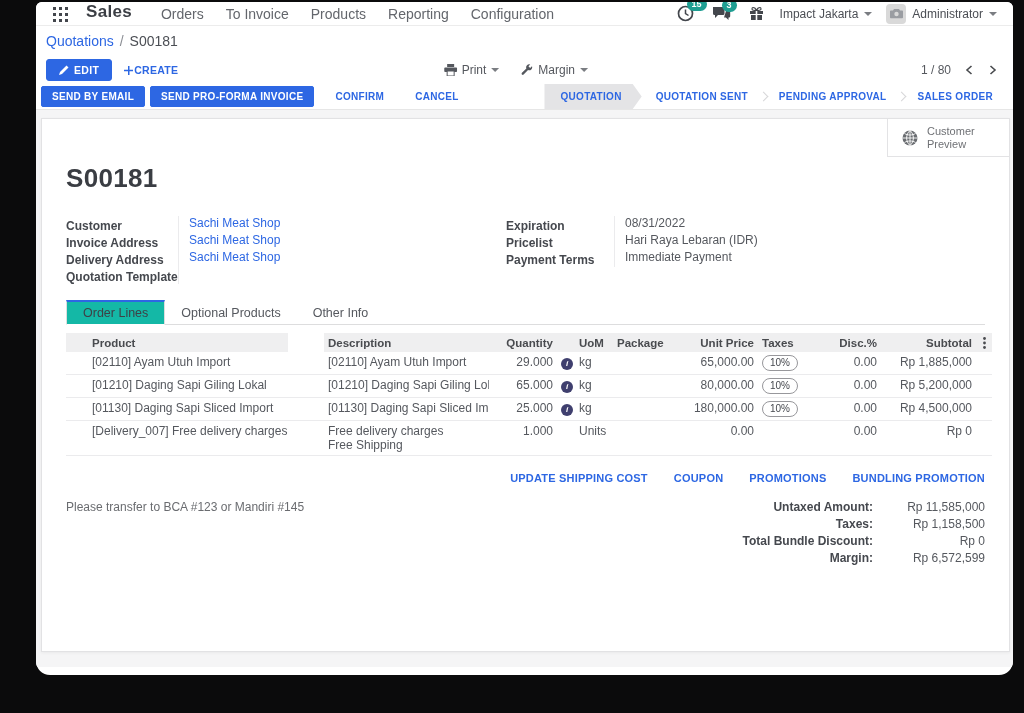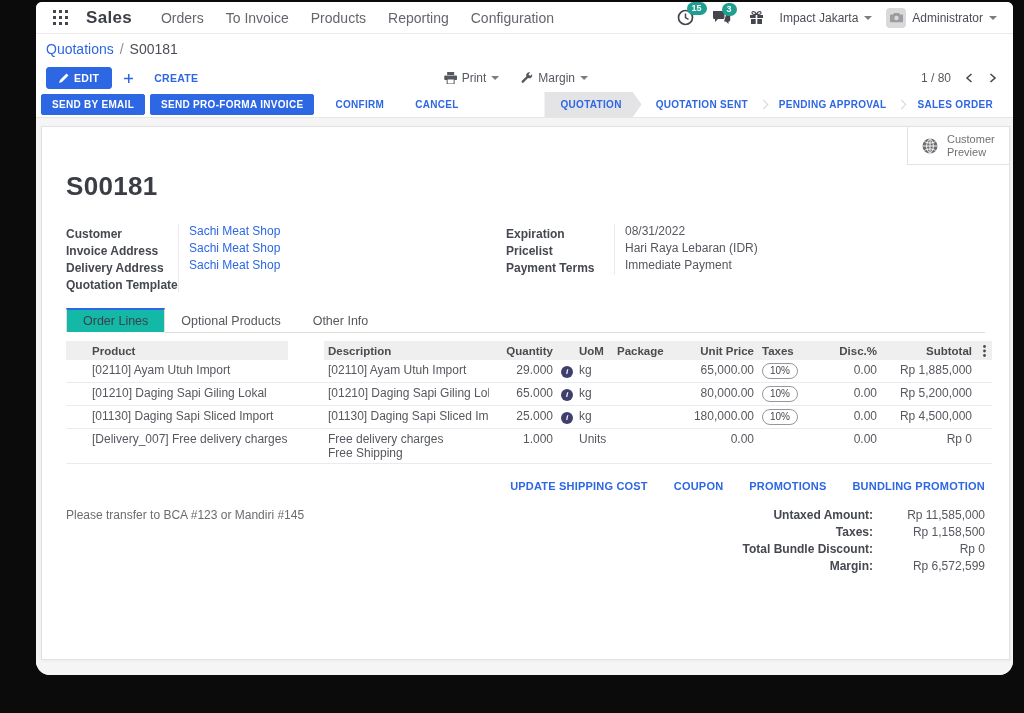--- a/index.html
+++ b/index.html
@@ -3,21 +3,21 @@
 <meta charset="utf-8">
 <style>
   * { margin:0; padding:0; box-sizing:border-box; }
   html,body { width:1024px; height:713px; overflow:hidden; }
   body { font-family:"Liberation Sans","DejaVu Sans",sans-serif; background:#0b0b0c; }
   .frame { position:relative; width:1024px; height:713px; background:#0b0b0c; }
   .app { position:absolute; left:36px; top:2px; width:977px; height:673px; background:#fff;
          border-radius:6px 6px 14px 14px; overflow:hidden; }
 
   
-  .navbar { height:32px; display:flex; align-items:center; padding:0 16px 0 12px;
+  .navbar { height:24px; display:flex; padding:0 16px 0 12px;
             background:#fff; border-bottom:1px solid #ececec; }
   .apps-btn { width:24px; height:24px; border:none; background:none; cursor:pointer;
               display:flex; align-items:center; justify-content:center; }
   .brand { font-size:17px; font-weight:700; color:#3b3e44; margin:0 18px 0 14px; letter-spacing:.3px; }
   .nav-menu { display:flex; align-items:center; }
   .nav-item { font-size:14px; color:#63666c; margin:0 11px; cursor:pointer; white-space:nowrap; }
   .nav-right { margin-left:auto; display:flex; align-items:center; gap:14px; }
   .icon-btn { position:relative; border:none; background:none; cursor:pointer; padding:2px; display:flex; }
   .badge { position:absolute; top:-5px; left:12px; background:#1f9e92; color:#fff; font-size:9px;
            font-weight:700; padding:1px 5px; border-radius:8px; line-height:11px; }
@@ -33,21 +33,21 @@
   .crumb-link { color:#2d67e3; font-size:14px; cursor:pointer; }
   .crumb-sep { color:#8b8e94; font-size:14px; margin:0 6px; }
   .crumb-cur { color:#4b4e54; font-size:14px; }
 
   
   .toolbar { height:28px; display:flex; align-items:center; padding:0 14px 0 10px; background:#fff; position:relative; }
   .btn-primary { background:#2d67e3; color:#fff; border:1px solid #2d67e3; border-radius:3px;
                  font-size:10.5px; font-weight:700; padding:4px 12px; cursor:pointer;
                  display:flex; align-items:center; gap:5px; letter-spacing:.3px; }
   .btn-link { background:none; border:none; color:#2d67e3; font-size:10.5px; font-weight:700;
-              cursor:pointer; margin-left:12px; display:flex; align-items:center; gap:21px; letter-spacing:.3px; }
+              cursor:pointer; margin-left:12px; display:flex; align-items:center; gap:1px; letter-spacing:.3px; }
   .toolbar-center { position:absolute; left:50%; transform:translateX(-56%); display:flex; gap:22px; }
   .tool-drop { display:flex; align-items:center; gap:5px; border:none; background:none; cursor:pointer;
                font-size:12px; color:#55585e; }
   .pager { margin-left:auto; display:flex; align-items:center; gap:12px; }
   .pager-count { font-size:12px; color:#55585e; }
   .pager-nav { border:none; background:none; cursor:pointer; display:flex; padding:2px; }
 
   
   .statusbar { height:26px; display:flex; align-items:center; background:#fff;
                border-bottom:1px solid #e6e6e6; padding-left:5px; }
@@ -60,21 +60,21 @@
            height:100%; display:flex; align-items:center; cursor:pointer; white-space:nowrap; }
   .stage.active { background:#e4e4e6; padding:0 20px 0 16px;
            clip-path:polygon(0 0, calc(100% - 9px) 0, 100% 50%, calc(100% - 9px) 100%, 0 100%); }
   .stage-sep { width:7px; height:7px; border-top:1px solid #d6d6d8; border-right:1px solid #d6d6d8;
                transform:rotate(45deg); margin:0 -2px; }
 
   
   .body { height:557px; background:#f5f5f6; overflow:hidden; }
   .sheet { position:relative; margin:8px 3px 0 5px; height:534px; background:#fff;
            border:1px solid #e2e2e4; box-shadow:0 1px 3px rgba(0,0,0,.05); }
-  .preview-box { position:absolute; top:0; right:0; width:102px; height:38px;
+  .preview-box { position:absolute; top:0; right:0; width:122px; height:38px;
                  border-left:1px solid #e3e3e5; border-bottom:1px solid #e3e3e5;
                  display:flex; align-items:center; gap:9px; padding-left:14px; cursor:pointer; }
   .preview-label { font-size:11px; color:#6f7175; line-height:13px; width:62px; }
   .sheet-inner { padding:0 24px; }
   .doc-title { margin-top:44px; font-size:26px; font-weight:600; color:#3a3d43; letter-spacing:.3px; }
 
   .fields { display:flex; margin-top:22px; }
   .fcol { display:flex; flex-direction:column; }
   .fcol-left { width:440px; }
   .fcol-right { flex:1; }

